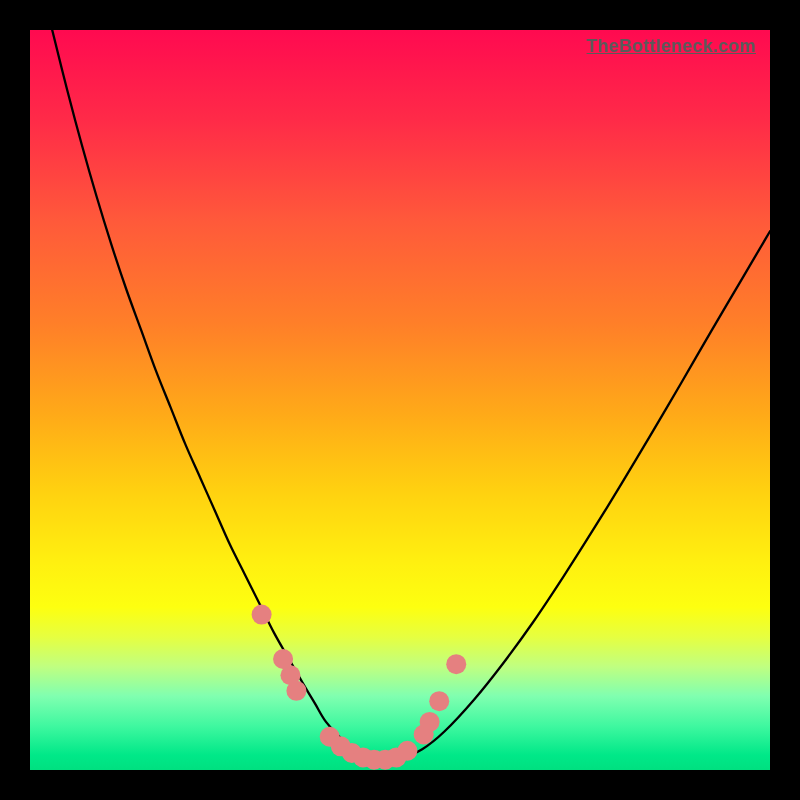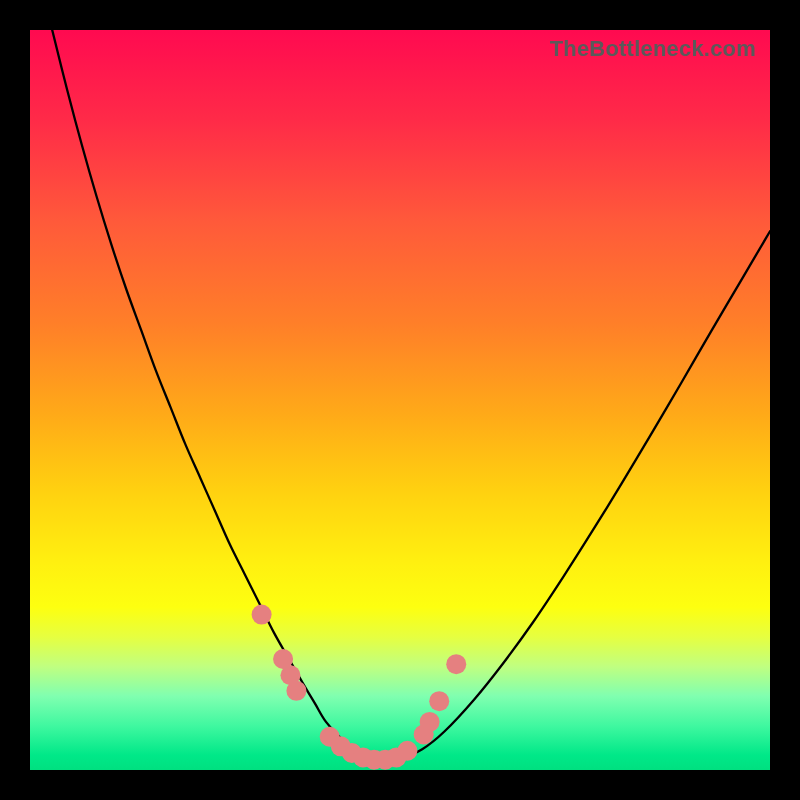--- a/index.html
+++ b/index.html
@@ -36,22 +36,23 @@
       #00e080 100%
     );
   }
 
   .attribution {
     position: absolute;
     top: 6px;
     right: 14px;
     color: #5a5a5a;
     font-weight: 600;
-    font-size: 22px;
+    font-size: 18px;
     letter-spacing: 0.2px;
+    text-decoration: underline;
   }
 
   svg.overlay {
     position: absolute;
     left: 0;
     top: 0;
     width: 740px;
     height: 740px;
   }
 </style>

